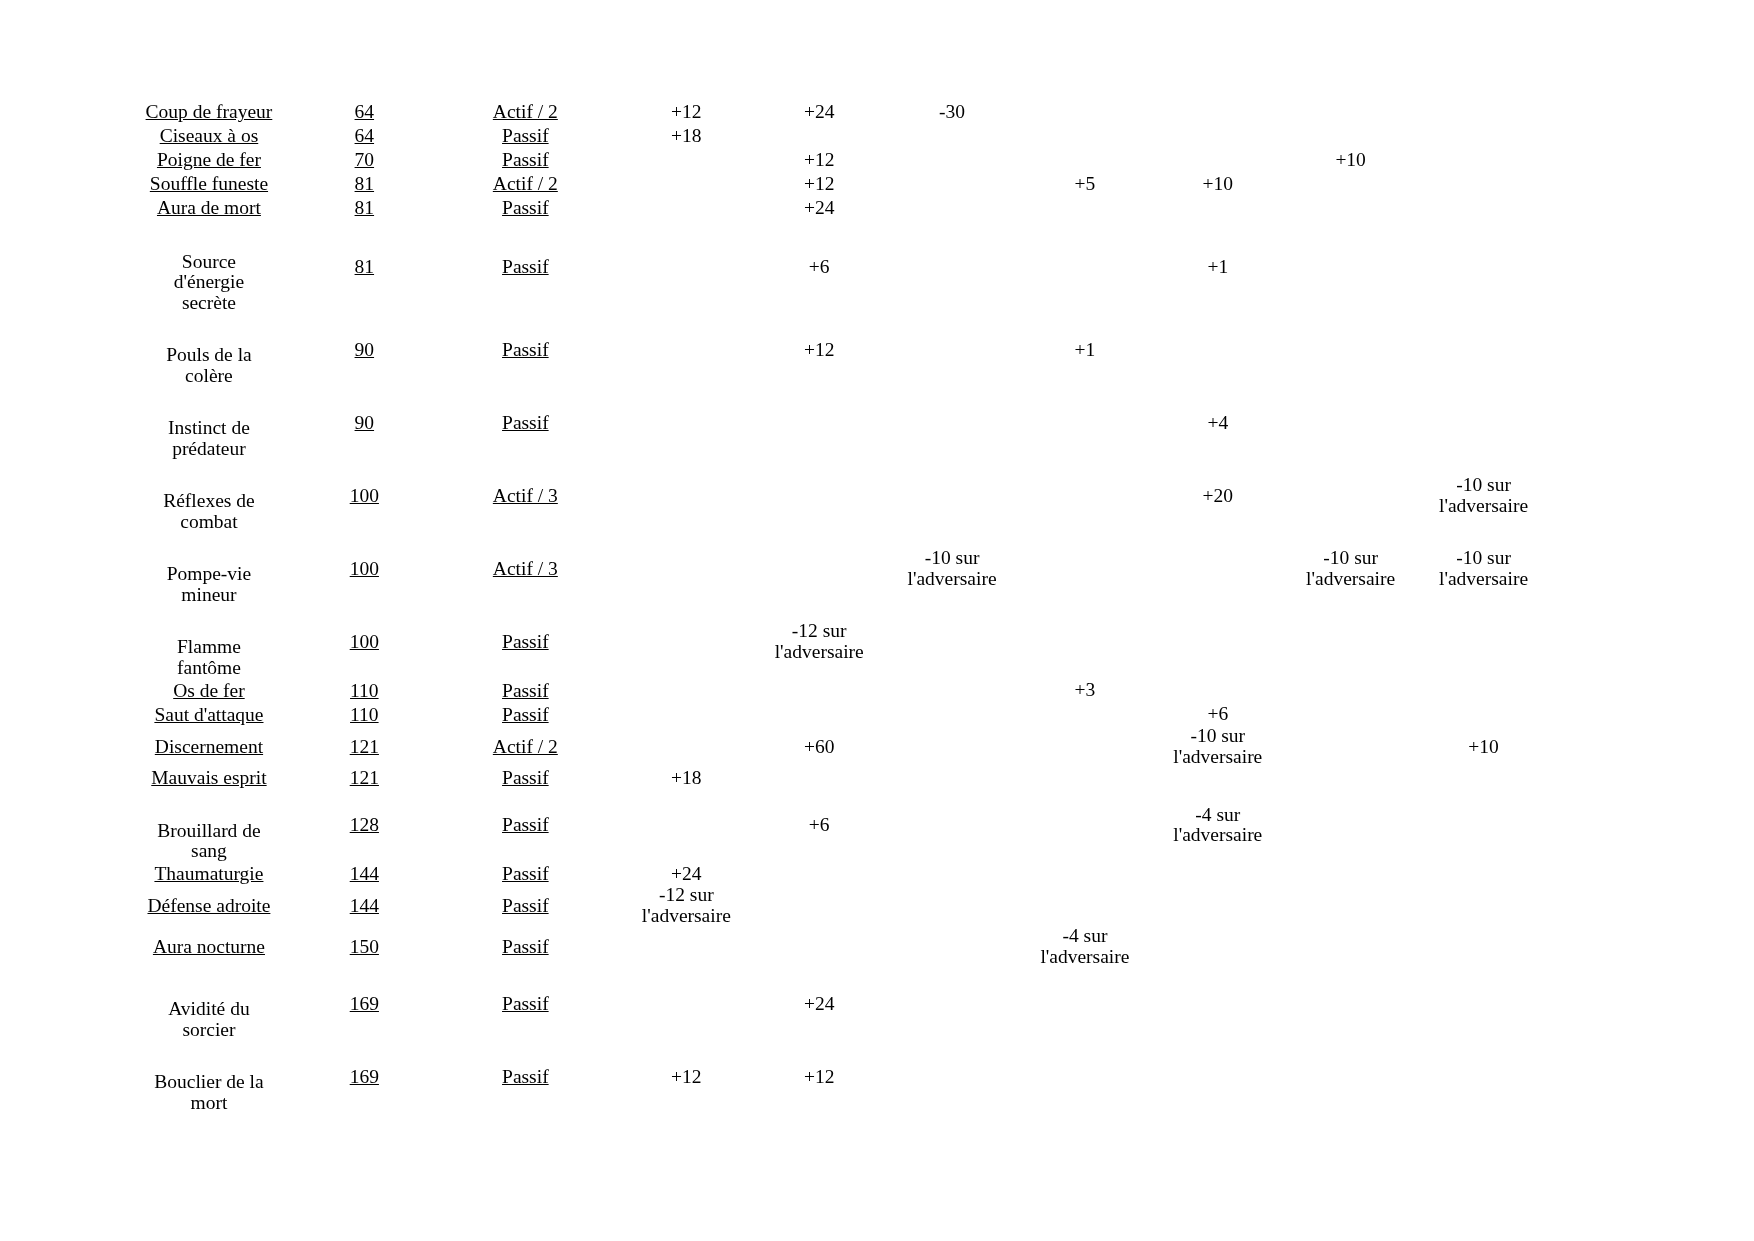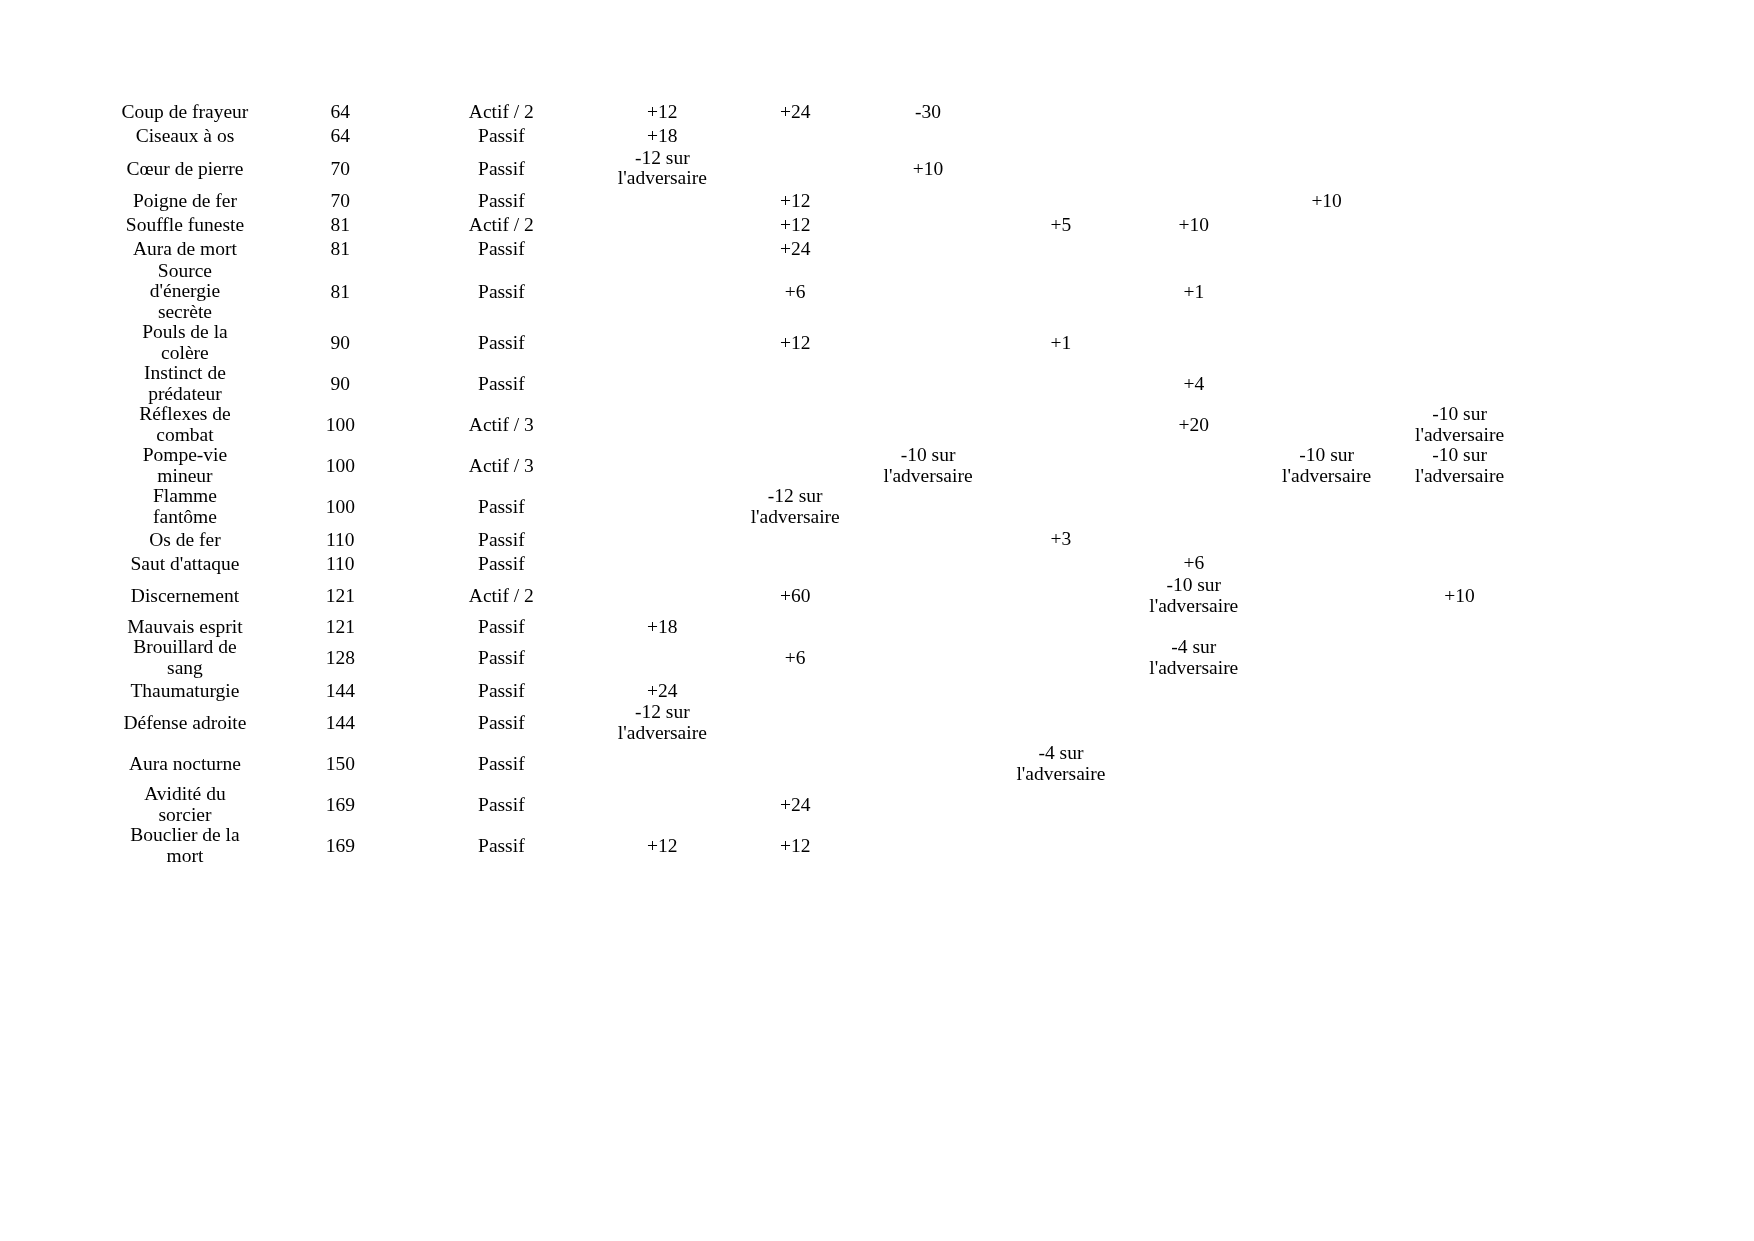--- a/index.html
+++ b/index.html
@@ -17,25 +17,26 @@
   }
   .page {
     position: absolute;
     left: 0;
     top: 0;
     width: 1754px;
     height: 1241px;
   }
   .skill-table {
     position: absolute;
-    left: 96px;
+    left: 120px;
     top: 100px;
     width: 1430px;
     border-collapse: collapse;
     table-layout: fixed;
+    text-decoration: underline;
   }
   .skill-table td {
     vertical-align: middle;
     text-align: center;
     font-size: 19.5px;
     line-height: 1.08;
     padding: 0;
     border: none;
   }
   
@@ -50,20 +51,21 @@
   .c8 { width: 118px; }
   .c9 { width: 118px; }
 
   .name-cell {
     text-align: center;
   }
   .narrow-wrap {
     display: inline-block;
     max-width: 120px;
     line-height: 1.05;
+    margin-top: 32px;
   }
   .wrap-sm {
     display: inline-block;
     max-width: 95px;
     line-height: 1.05;
   }
   .wrap-md {
     display: inline-block;
     max-width: 110px;
     line-height: 1.05;
@@ -105,32 +107,20 @@
         <td>64</td>
         <td>Passif</td>
         <td><span class="wrap-md">+18</span></td>
         <td><span class="wrap-md"></span></td>
         <td><span class="wrap-md"></span></td>
         <td><span class="wrap-md"></span></td>
         <td><span class="wrap-md"></span></td>
         <td><span class="wrap-sm"></span></td>
         <td><span class="wrap-md"></span></td>
       </tr>
-      <tr>
-        <td class="name-cell">Cœur de pierre</td>
-        <td>70</td>
-        <td>Passif</td>
-        <td><span class="wrap-sm">-12 sur l'adversaire</span></td>
-        <td><span class="wrap-md"></span></td>
-        <td><span class="wrap-md">+10</span></td>
-        <td><span class="wrap-md"></span></td>
-        <td><span class="wrap-md"></span></td>
-        <td><span class="wrap-sm"></span></td>
-        <td><span class="wrap-md"></span></td>
-      </tr>
       <tr class="row-tight">
         <td class="name-cell">Poigne de fer</td>
         <td>70</td>
         <td>Passif</td>
         <td><span class="wrap-md"></span></td>
         <td><span class="wrap-md">+12</span></td>
         <td><span class="wrap-md"></span></td>
         <td><span class="wrap-md"></span></td>
         <td><span class="wrap-md"></span></td>
         <td><span class="wrap-sm">+10</span></td>

